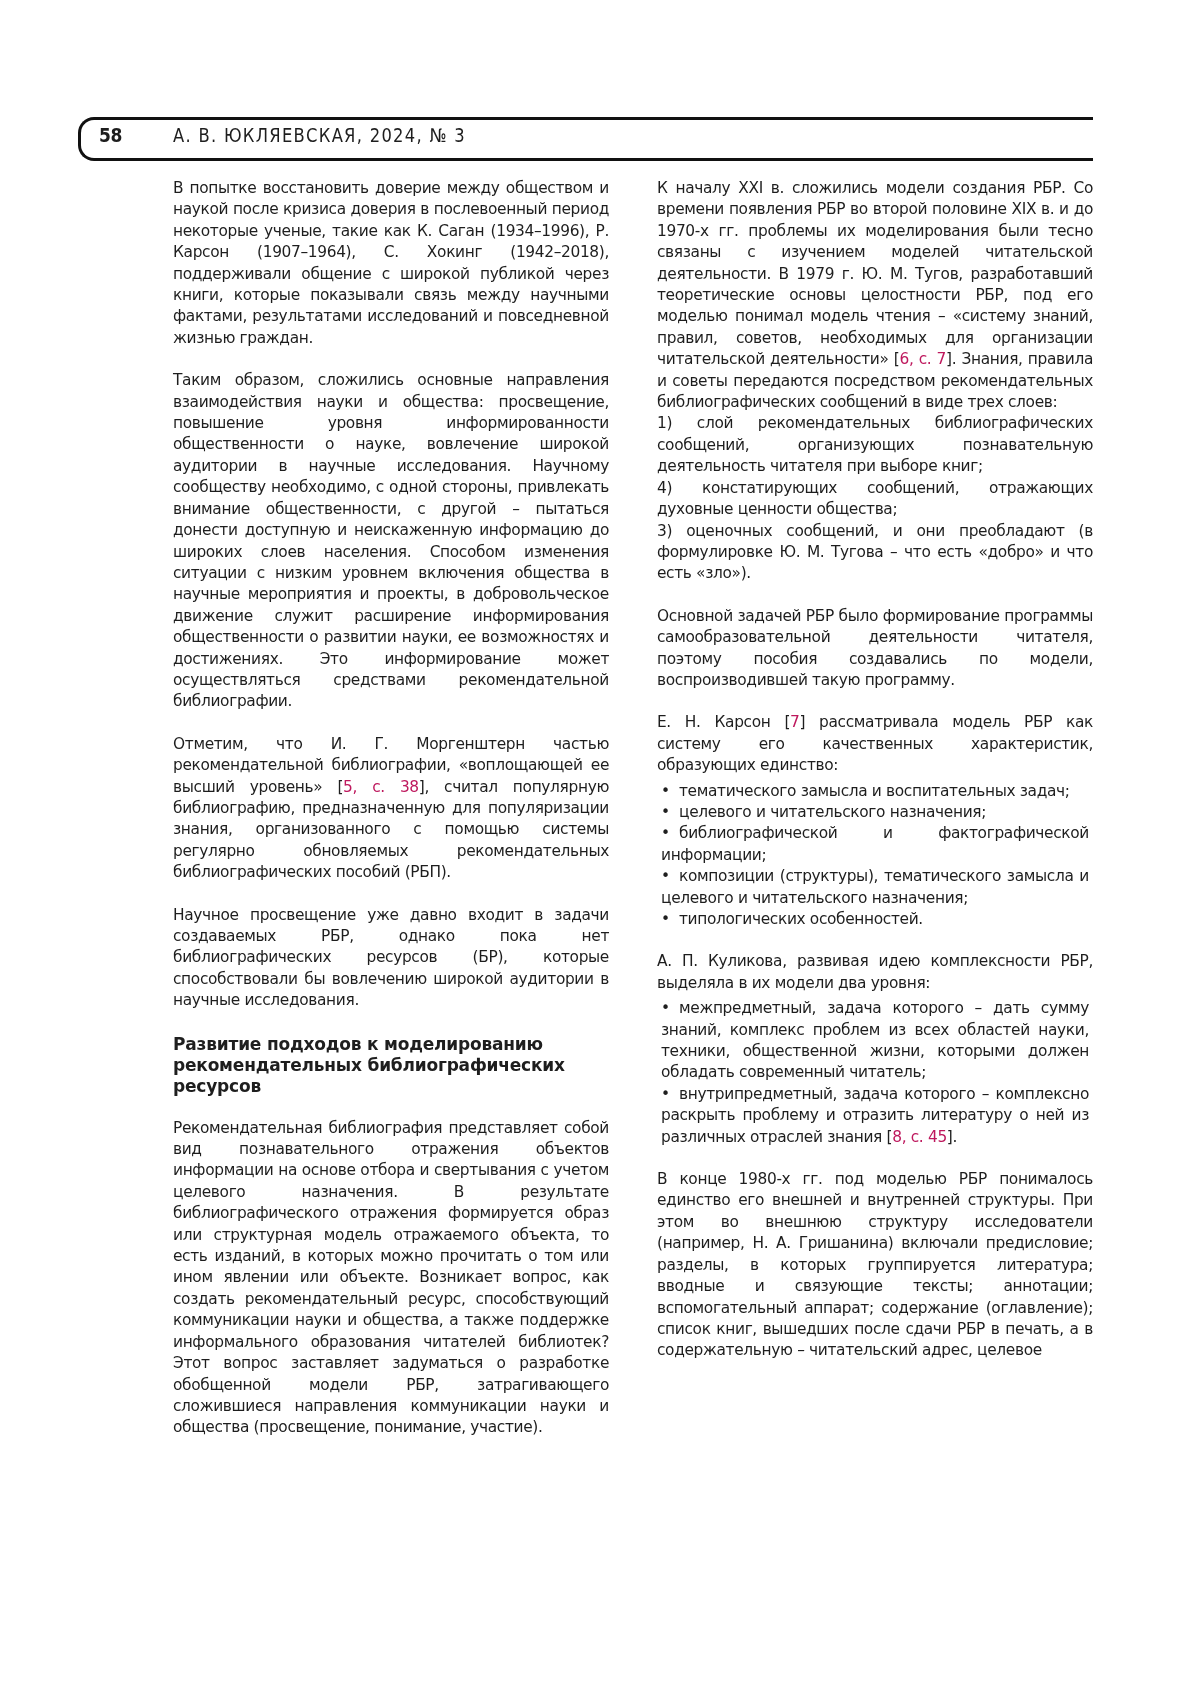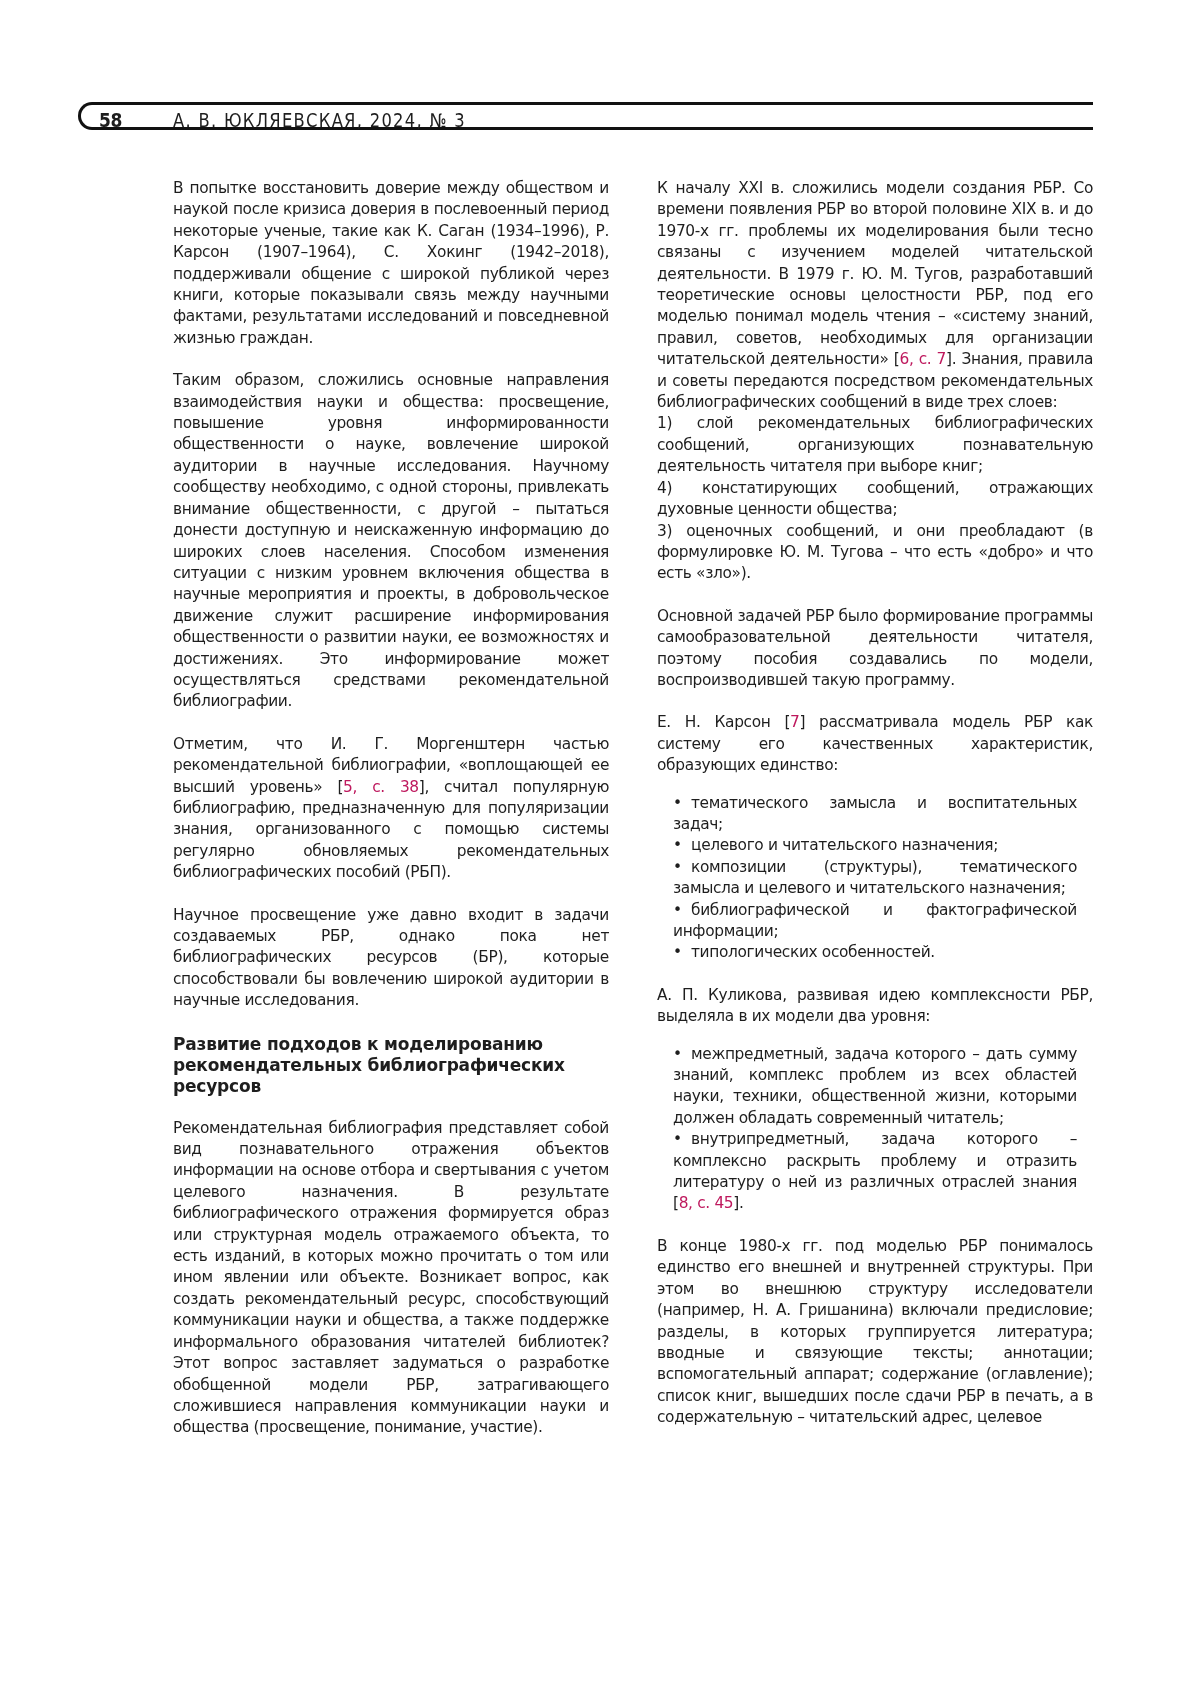--- a/index.html
+++ b/index.html
@@ -1,33 +1,33 @@
 <!DOCTYPE html>
 <html><head>
   <meta charset="utf-8">
   <style>
     html, body { margin: 0; padding: 0; background: #ffffff; }
     body { width: 1200px; height: 1697px; position: relative; overflow: hidden;
            font-family: "DejaVu Sans", sans-serif; color: #1e1e1e; }
-    .header { position: absolute; left: 78px; top: 102px; width: 1015px; height: 28px;
+    .header { position: absolute; left: 78px; top: 117px; width: 1015px; height: 44px;
               border-top: 3px solid #111; border-bottom: 3px solid #111;
               border-left: 3px solid #111; border-radius: 16px 0 0 16px; box-sizing: border-box; }
     .page-num { position: absolute; left: 18px; top: 4px; font-weight: bold; font-size: 19px;
                 font-family: "DejaVu Sans Condensed", "DejaVu Sans", sans-serif; letter-spacing: -0.5px; }
     .running-head { position: absolute; left: 92px; top: 4px; font-size: 19px;
                     letter-spacing: 1.5px; transform: scaleX(0.86); transform-origin: left top; }
     .col { position: absolute; top: 178px; width: 436px; font-size: 15.4px; line-height: 21.4px;
            letter-spacing: -0.35px; }
     .col.left { left: 173px; }
     .col.right { left: 657px; }
     .col p { margin: 0 0 21px 0; text-align: justify; }
     .col p.tight { margin-bottom: 0; }
     .cite { color: #be185d; }
     h2 { margin: 22px 0 21px 0; font-size: 17px; line-height: 21px; font-weight: bold; letter-spacing: -0.2px; }
-    ul.bul { margin: 16px; padding: 0; list-style: none; }
+    ul.bul { margin: 4px; padding: 0; list-style: none; }
     ul.bul li { text-align: justify; }
     ul.bul li::before { content: "\2022"; display: inline-block; width: 18px; }
   </style>
 </head>
 <body>
 
 <div class="header">
   <span class="page-num">58</span>
   <span class="running-head">А. В. ЮКЛЯЕВСКАЯ, 2024, № 3</span>
 </div>
@@ -44,22 +44,22 @@
 <div class="col right">
   <p class="tight"><span>К началу XXI в. сложились модели создания РБР. Со времени появления РБР во второй половине XIX в. и до 1970-х гг. проблемы их моделирования были тесно связаны с изучением моделей читательской деятельности. В 1979 г. Ю. М. Тугов, разработавший теоретические основы целостности РБР, под его моделью понимал модель чтения – «систему знаний, правил, советов, необходимых для организации читательской деятельности» [</span><span class="cite">6, с. 7</span><span>]. Знания, правила и советы передаются посредством рекомендательных библиографических сообщений в виде трех слоев:</span></p>
   <p class="tight">1) слой рекомендательных библиографических сообщений, организующих познавательную деятельность читателя при выборе книг;</p>
   <p class="tight">4)  констатирующих сообщений, отражающих духовные ценности общества;</p>
   <p>3)  оценочных сообщений, и они преобладают (в формулировке Ю. М. Тугова – что есть «добро» и что есть «зло»).</p>
   <p>Основной задачей РБР было формирование программы самообразовательной деятельности читателя, поэтому пособия создавались по модели, воспроизводившей такую программу.</p>
   <p class="tight"><span>Е. Н. Карсон [</span><span class="cite">7</span><span>] рассматривала модель РБР как систему его качественных характеристик, образующих единство:</span></p>
   <ul class="bul" style="margin-bottom:21px;">
     <li>тематического замысла и воспитательных задач;</li>
     <li>целевого и читательского назначения;</li>
+    <li>библиографической и фактографической информации;</li>
     <li>композиции (структуры), тематического замысла и целевого и читательского назначения;</li>
-    <li>библиографической и фактографической информации;</li>
     <li>типологических особенностей.</li>
   </ul>
   <p class="tight">А. П. Куликова, развивая идею комплексности РБР, выделяла в их модели два уровня:</p>
   <ul class="bul" style="margin-bottom:21px;">
     <li>межпредметный, задача которого – дать сумму знаний, комплекс проблем из всех областей науки, техники, общественной жизни, которыми должен обладать современный читатель;</li>
     <li><span>внутрипредметный, задача которого – комплексно раскрыть проблему и отразить литературу о ней из различных отраслей знания [</span><span class="cite">8, с. 45</span><span>].</span></li>
   </ul>
   <p>В конце 1980-х гг. под моделью РБР понималось единство его внешней и внутренней структуры. При этом во внешнюю структуру исследователи (например, Н. А. Гришанина) включали предисловие; разделы, в которых группируется литература; вводные и связующие тексты; аннотации; вспомогательный аппарат; содержание (оглавление); список книг, вышедших после сдачи РБР в печать, а в содержательную – читательский адрес, целевое</p>
 </div>
 

